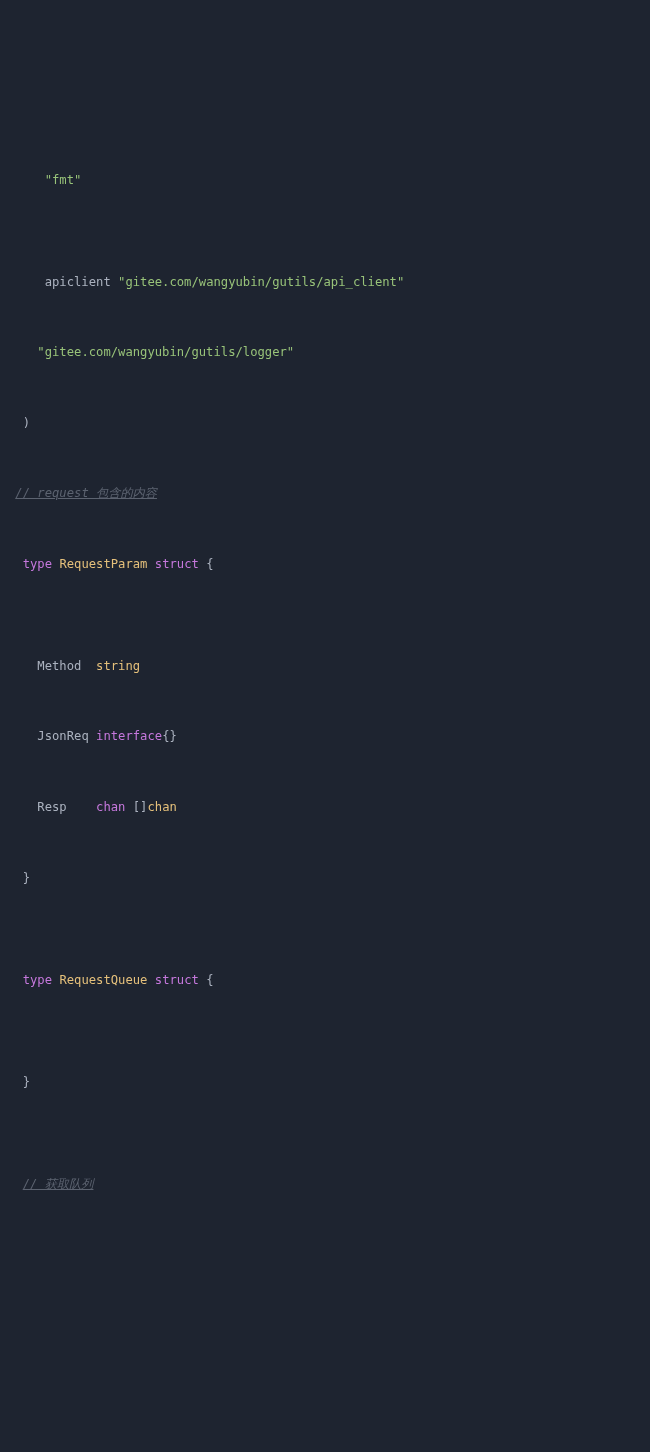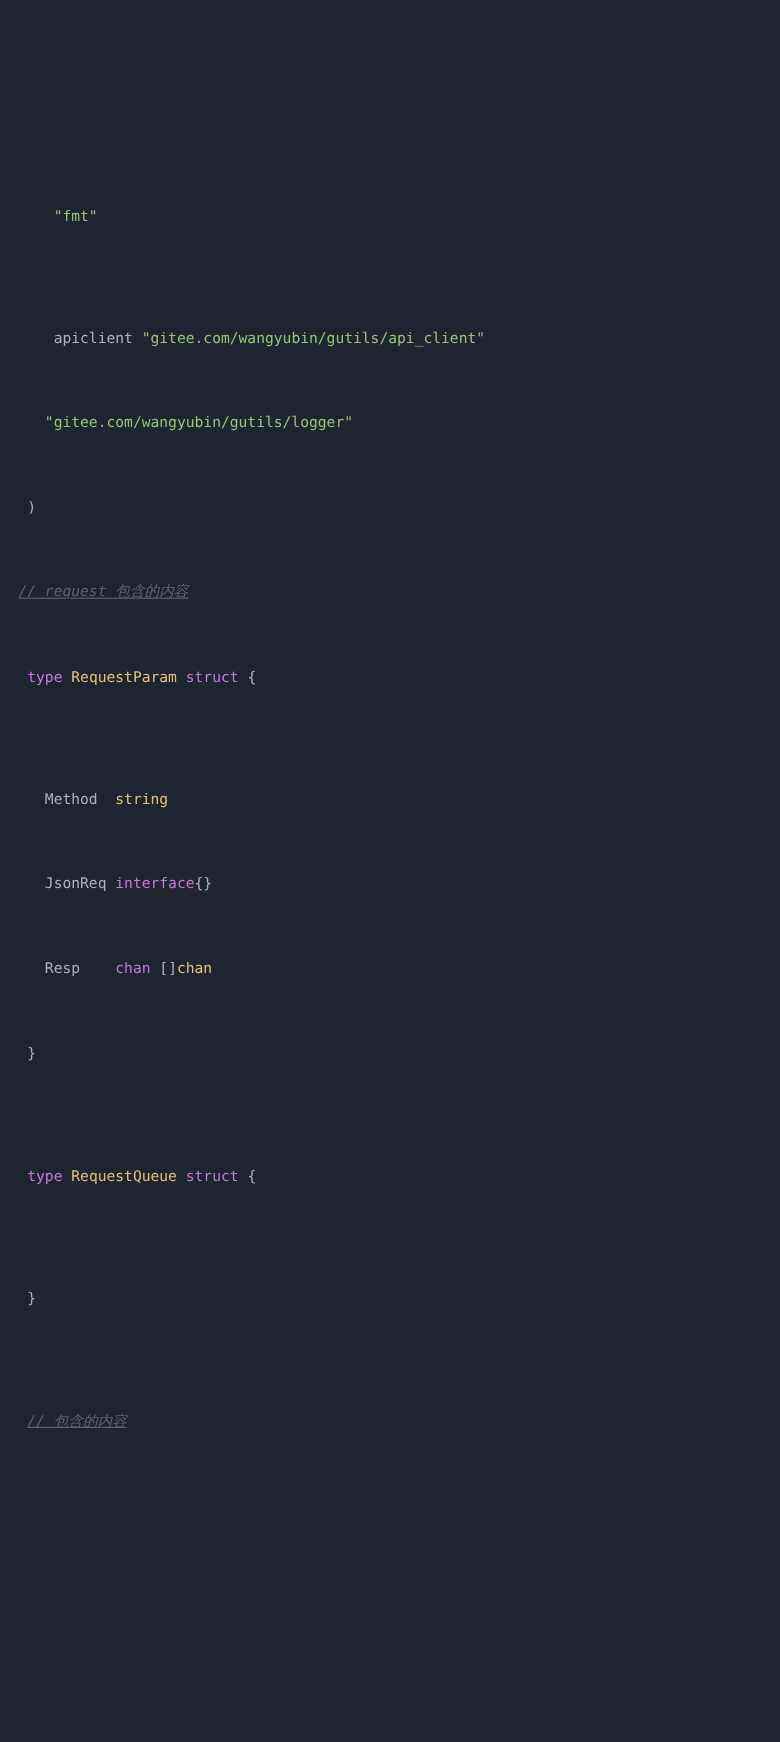--- a/index.html
+++ b/index.html
@@ -51,21 +51,21 @@
 <span class="blank"></span>
 <span class="line">  <span>}</span></span>
 <span class="blank"></span>
 <span class="blank"></span>
 <span class="line">  <span class="kw">type</span> <span class="typ">RequestQueue</span> <span class="kw">struct</span> {</span>
 <span class="blank"></span>
 <span class="blank"></span>
 <span class="line">  <span>}</span></span>
 <span class="blank"></span>
 <span class="blank"></span>
-<span class="line">  <span class="cmt">// 包含的内容</span></span>
+<span class="line">  <span class="cmt">// 获取队列</span></span>
 <span class="blank"></span>
 
 
 
 
 
 
 
 
 

